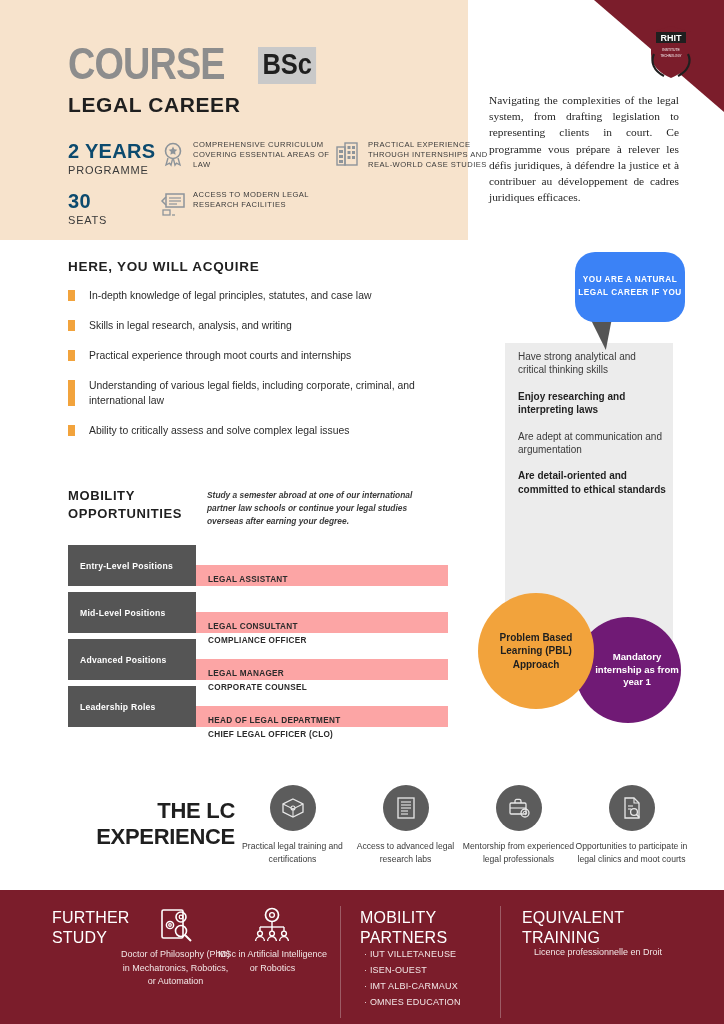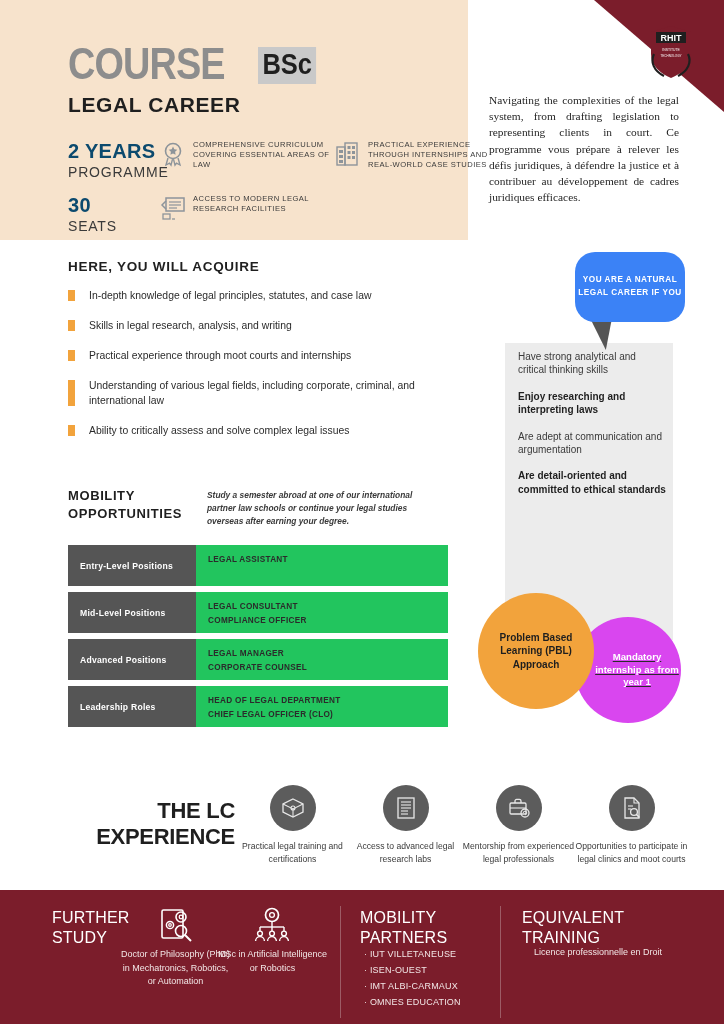--- a/index.html
+++ b/index.html
@@ -49,21 +49,21 @@
     font-size:21px;font-weight:bold;letter-spacing:0.6px;
     color:#1f1f1f;
   }
 
   .stats{
     position:absolute;left:68px;top:140px;width:392px;
   }
   .stat-row{display:flex;align-items:flex-start;margin-bottom:14px;}
   .stat-big{width:92px;flex:none;}
   .stat-num{font-size:20px;font-weight:bold;color:#0c4a6e;letter-spacing:0.3px;line-height:1.1;}
-  .stat-lbl{font-size:14px;color:#3a3a3a;letter-spacing:0.8px;margin-top:2px;}
+  .stat-lbl{font-size:11px;color:#3a3a3a;letter-spacing:0.8px;margin-top:2px;}
   .feat{display:flex;align-items:flex-start;gap:7px;width:175px;flex:none;}
   .feat-ico{width:26px;height:26px;flex:none;margin-top:1px;opacity:.75;}
   .feat-txt{font-size:7.6px;line-height:1.34;letter-spacing:0.45px;color:#3a3a3a;text-transform:uppercase;}
 
   .intro-para{
     position:absolute;left:489px;top:92px;width:190px;
     font-family:"Liberation Serif",serif;
     font-size:11.4px;line-height:1.42;text-align:justify;color:#1f1f1f;
   }
 
@@ -87,21 +87,21 @@
     font-size:8.4px;line-height:1.55;font-style:italic;font-weight:bold;color:#3a3a3a;
   }
   .job-table{position:absolute;left:68px;top:545px;width:380px;}
   .job-row{display:flex;margin-bottom:6px;height:41px;}
   .job-cat{
     width:128px;flex:none;background:#555555;color:#ffffff;
     font-size:8.6px;font-weight:bold;letter-spacing:0.25px;
     display:flex;align-items:center;padding-left:12px;box-sizing:border-box;
   }
   .job-vals{
-    flex:1;background:#22c55e;padding:8px 0 0 12px;box-sizing:border-box;
+    flex:1;background:#fca5a5;padding:8px 0 0 12px;box-sizing:border-box;margin-top:20px;
   }
   .job-val{font-size:8.2px;font-weight:bold;letter-spacing:0.3px;color:#2b2b2b;line-height:1.65;}
 
   
   .traits-panel{
     position:absolute;left:505px;top:343px;width:168px;height:297px;background:#ececec;
   }
   .bubble{
     position:absolute;left:575px;top:252px;width:110px;height:70px;
     background:#3b82f6;border-radius:20px;
@@ -122,21 +122,21 @@
 
   .circle-pbl{
     position:absolute;left:478px;top:593px;width:116px;height:116px;border-radius:50%;
     background:#f2a33c;display:flex;align-items:center;justify-content:center;z-index:3;
   }
   .circle-pbl span{
     font-size:10px;font-weight:bold;color:#1f1f1f;text-align:center;line-height:1.35;
   }
   .circle-int{
     position:absolute;left:575px;top:617px;width:106px;height:106px;border-radius:50%;
-    background:#d946ef;display:flex;align-items:center;justify-content:center;z-index:2;text-decoration:underline;
+    background:#701a75;display:flex;align-items:center;justify-content:center;z-index:2;
   }
   .circle-int span{
     font-size:9.6px;font-weight:bold;color:#ffffff;text-align:center;line-height:1.35;
     padding-left:18px;
   }
 
   
   .lc-h{
     position:absolute;left:60px;top:798px;width:175px;
     font-size:22px;font-weight:bold;letter-spacing:-0.3px;color:#1f1f1f;

